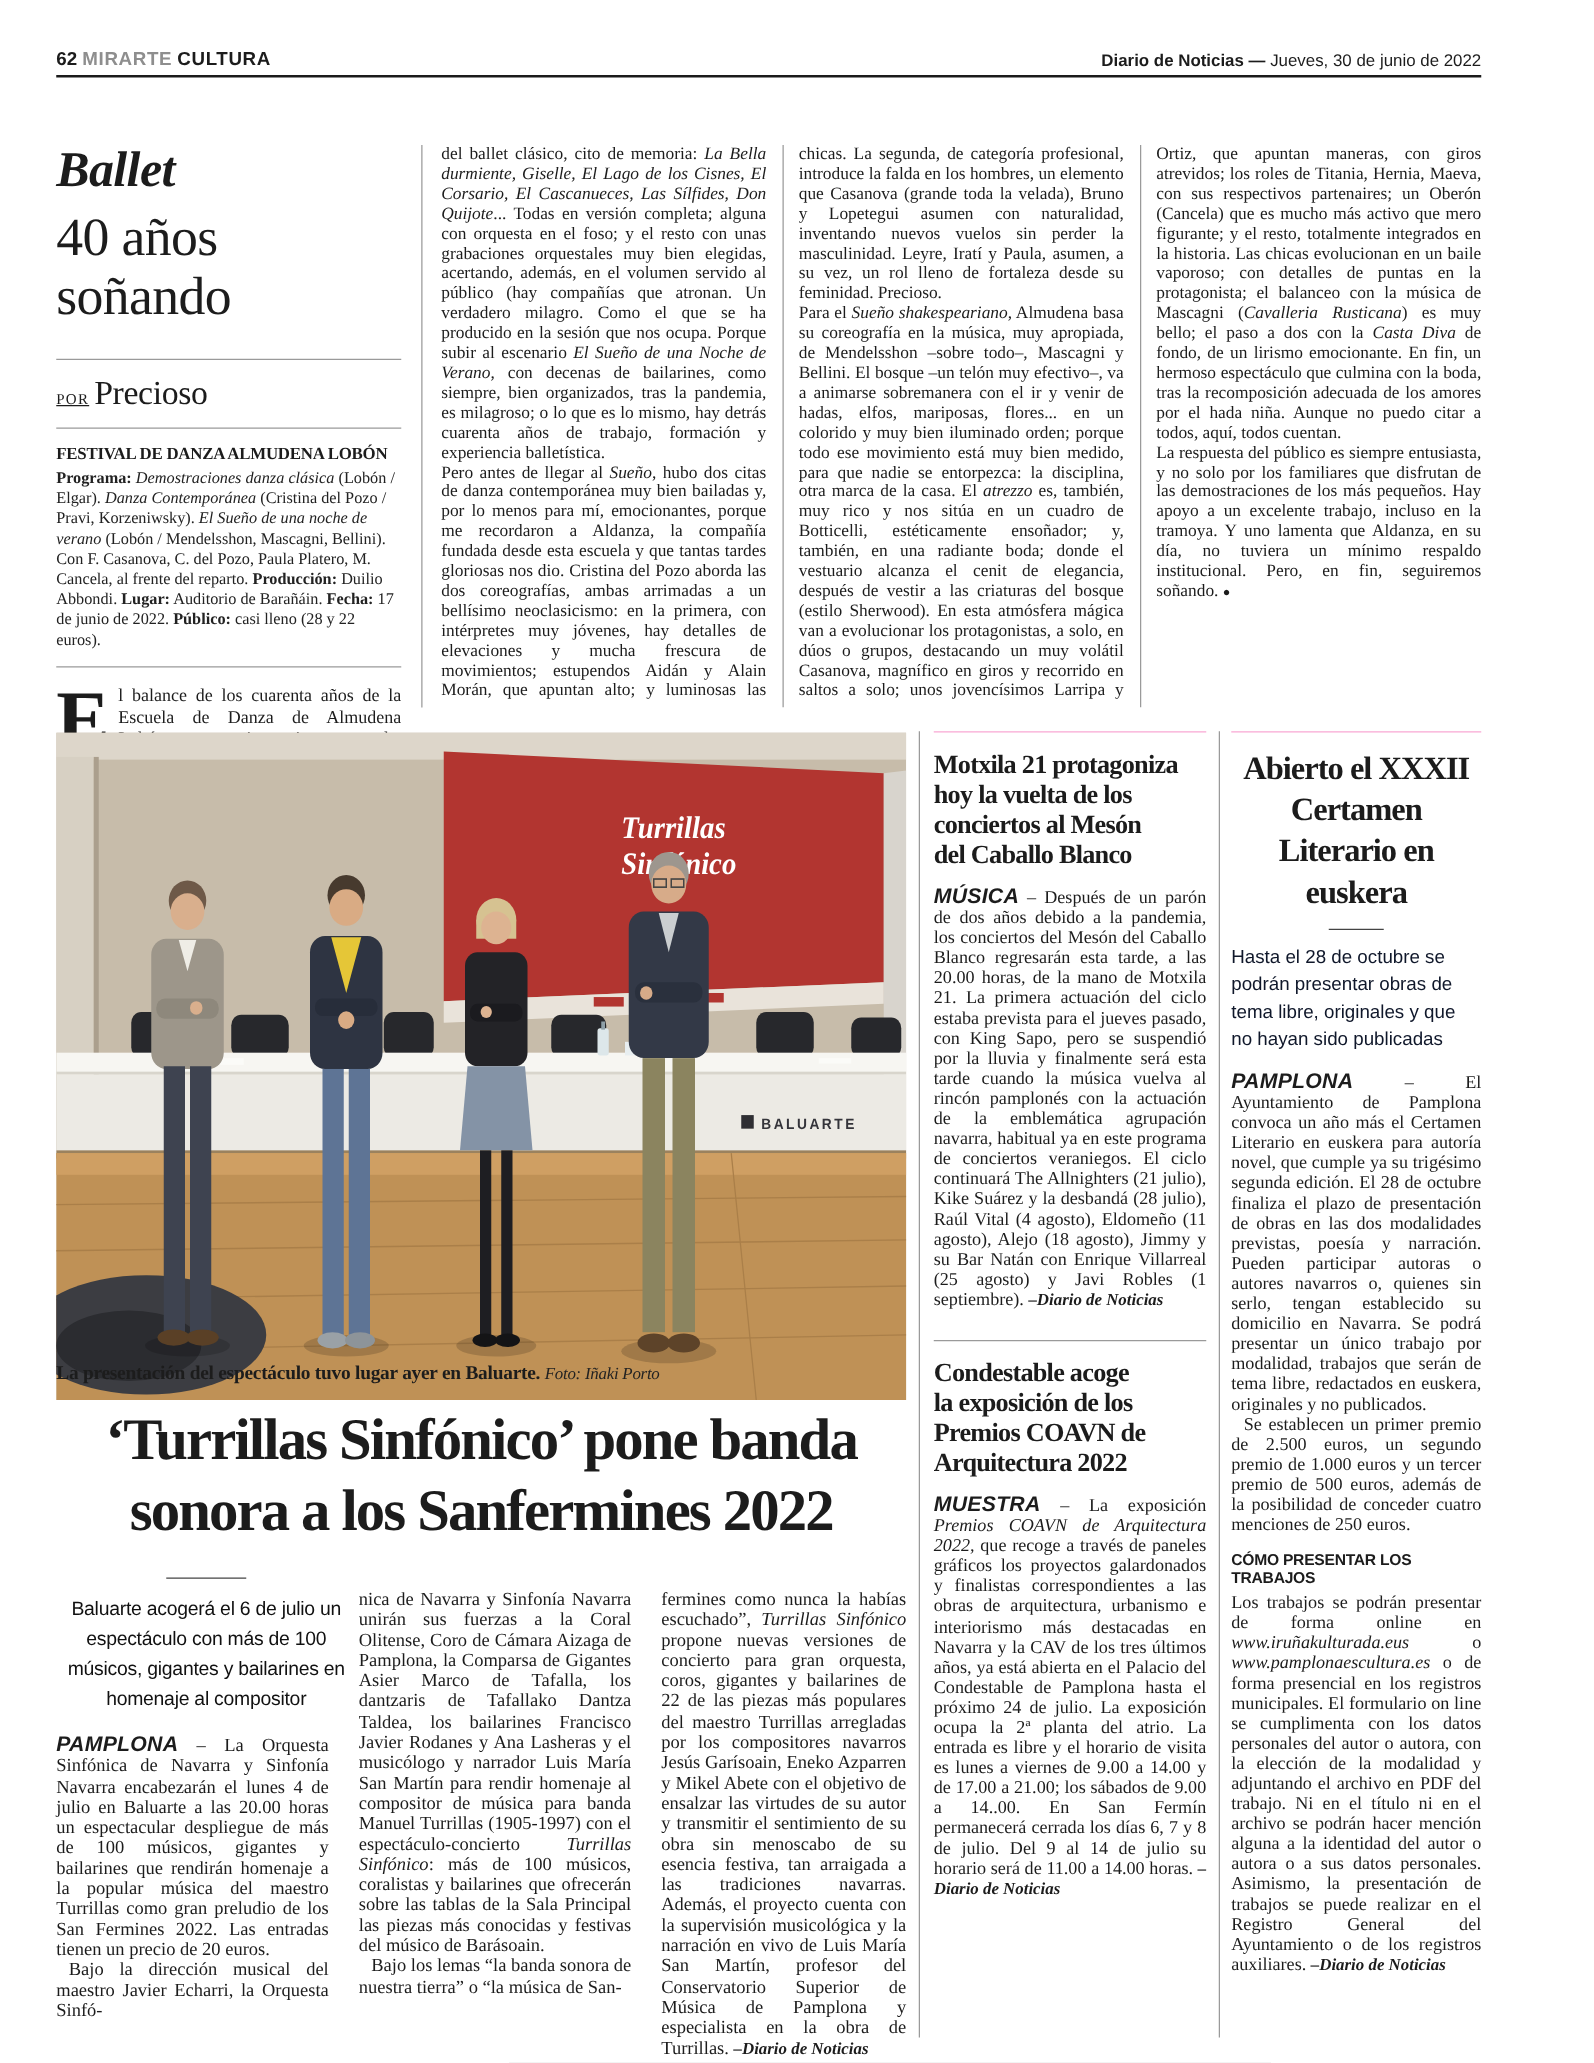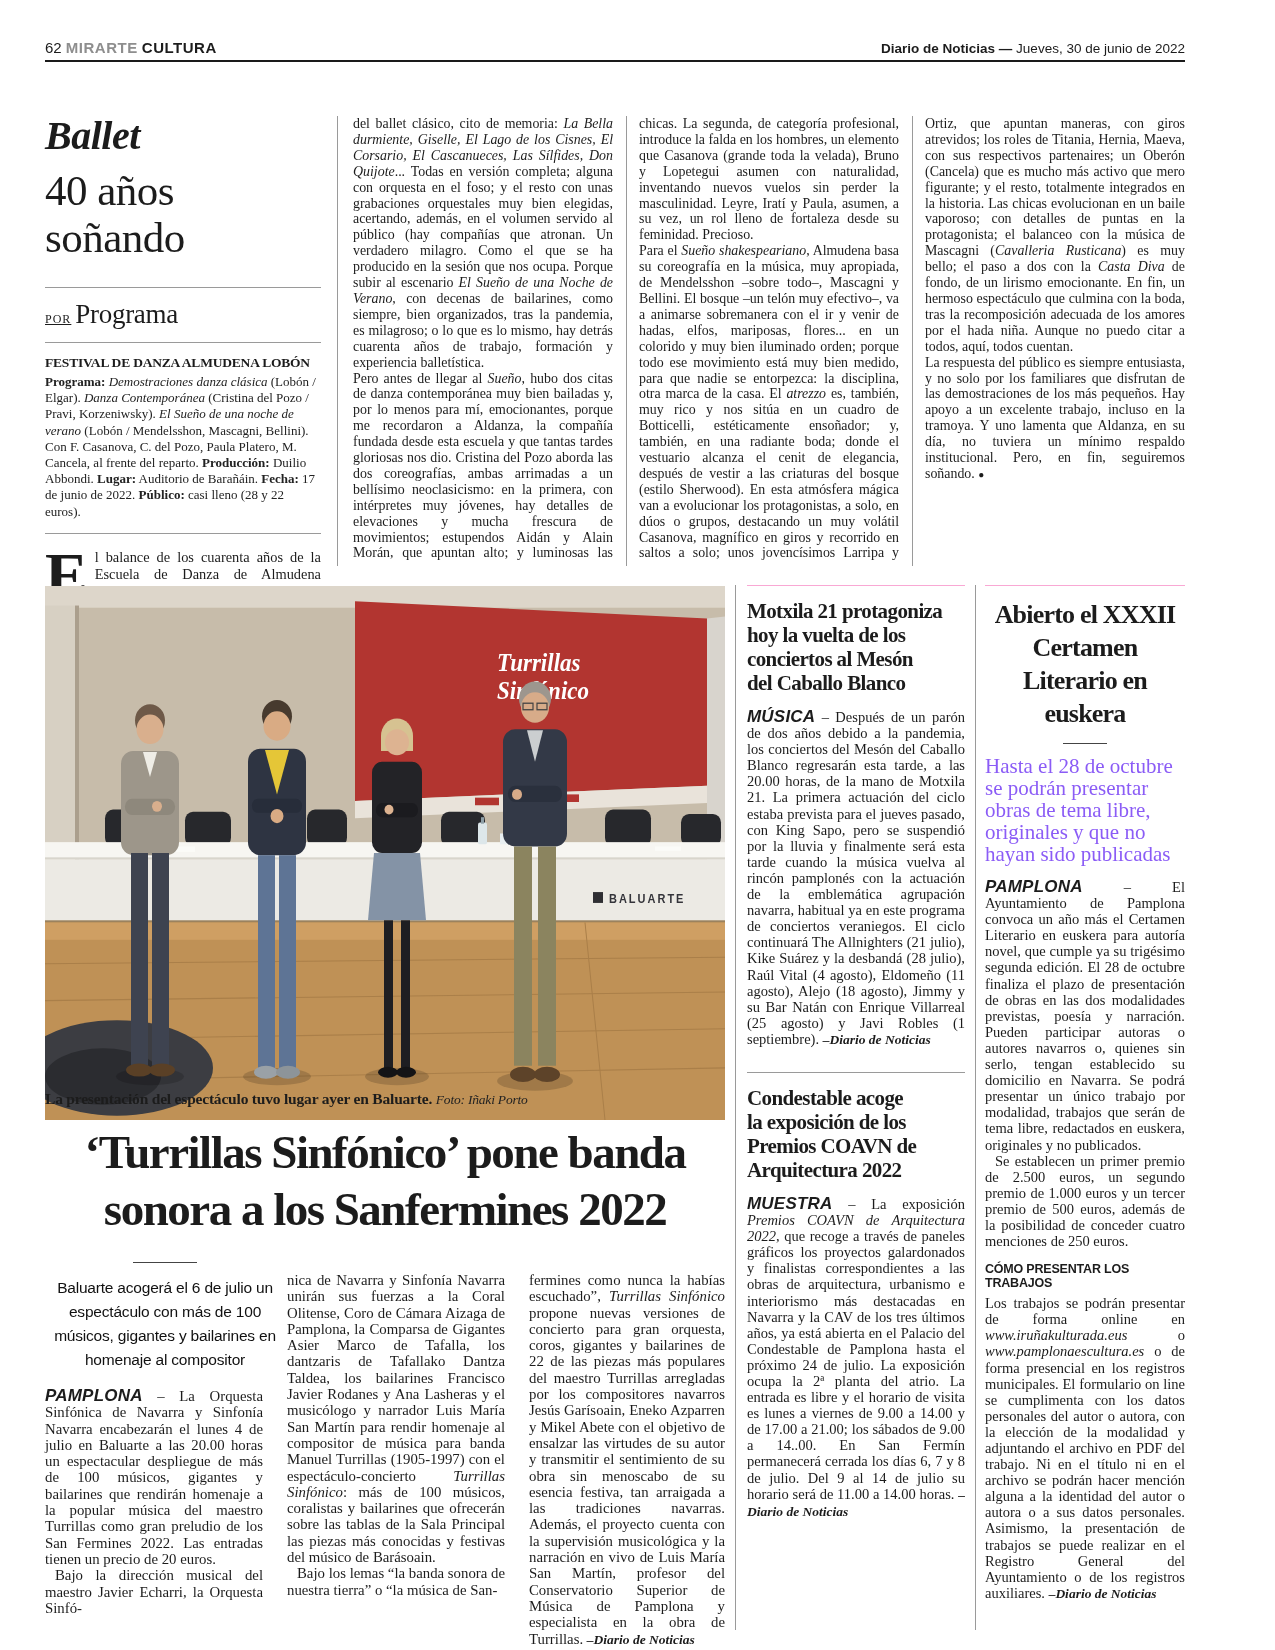--- a/index.html
+++ b/index.html
@@ -9,21 +9,21 @@
     background:#ffffff; color:#1c1c1c; overflow:hidden;
     font-family:"Liberation Serif", serif;
   }
   
   .masthead{
     position:absolute; left:45px; top:36px; width:1140px; height:26px;
     border-bottom:2px solid #1a1a1a;
     display:flex; justify-content:space-between; align-items:flex-end;
     font-family:"Liberation Sans", sans-serif; font-size:15px; padding-bottom:4px;
   }
-  .mh-left .pageno{ font-weight:normal; }
+  .mh-left .pageno{ font-weight:bold; }
   .mh-left .sec-light{ color:#8e8e8e; font-weight:bold; letter-spacing:.5px; }
   .mh-left .sec-bold{ font-weight:bold; letter-spacing:.5px; }
   .mh-right{ font-size:13.5px; }
   .mh-right .paper{ font-weight:bold; }
   
   .ballet{ position:absolute; left:45px; top:104px; width:1140px; height:466px; display:flex; }
   .b-col1{ width:276px; flex:none; padding-top:8px; }
   .kicker{ font-style:italic; font-weight:bold; font-size:40px; letter-spacing:-0.5px; }
   .b-title{ font-weight:normal; font-size:43px; line-height:47px; letter-spacing:-0.5px; margin-top:8px; }
   .rule{ height:1px; background:#9a9a9a; border:none; }
@@ -72,21 +72,21 @@
   .vrule{ position:absolute; top:585px; height:1045px; width:1px; background:#9a9a9a; }
   .vr1{ left:735px; } .vr2{ left:975px; }
   .sidecol{ position:absolute; top:585px; border-top:1px solid #f9a8d4; }
   .mot{ left:747px; width:218px; }
   .cert{ left:985px; width:200px; }
   .side-head{ font-weight:bold; font-size:21px; line-height:24px; letter-spacing:-0.6px; margin-top:13px; }
   .side-body{ margin-top:14px; font-size:14.5px; line-height:16.1px; text-align:justify; hyphens:auto; }
   .mot .rule.mid{ margin-top:24px; }
   .cert-head{ font-weight:bold; font-size:26px; line-height:33px; letter-spacing:-0.8px; text-align:center; margin-top:12px; }
   .cert-rule{ width:44px; height:1px; background:#444; margin:13px auto 0; }
-  .cert-deck{ margin-top:11px; font-family:Liberation Serif, serif; font-size:21px; line-height:22px; color:#8b5cf6; }
+  .cert-deck{ margin-top:11px; font-family:Liberation Sans, sans-serif; font-size:15px; line-height:22px; color:#0f172a; }
   .cert-sub{ margin-top:13px; font-family:"Liberation Sans", sans-serif; font-weight:bold; font-size:12.5px; letter-spacing:-0.2px; }
   .cert .side-body.b2{ margin-top:5px; }
 </style>
 </head>
 <body>
 
 <div class="sheet">
 
   <header class="masthead">
     <div class="mh-left">
@@ -99,21 +99,21 @@
     </div>
   </header>
 
   <section class="ballet">
     <div class="b-col1">
       <div class="kicker">Ballet</div>
       <h1 class="b-title">40 años soñando</h1>
       <div class="rule r1"></div>
       <div class="byline">
         <span class="por">POR</span>
-        <span class="by-name">Programa</span>
+        <span class="by-name">Precioso</span>
       </div>
       <div class="rule"></div>
       <div class="factbox">
         <div class="fb-title">FESTIVAL DE DANZA ALMUDENA LOBÓN</div>
         <div class="fb-body"><b>Programa:</b> <i>Demostraciones danza clásica</i> (Lobón / Elgar). <i>Danza Contemporánea</i> (Cristina del Pozo / Pravi, Korzeniwsky). <i>El Sueño de una noche de verano</i> (Lobón / Mendelsshon, Mascagni, Bellini). Con F. Casanova, C. del Pozo, Paula Platero, M. Cancela, al frente del reparto. <b>Producción:</b> Duilio Abbondi. <b>Lugar:</b> Auditorio de Barañáin. <b>Fecha:</b> 17 de junio de 2022. <b>Público:</b> casi lleno (28 y 22 euros).</div>
       </div>
       <div class="rule r3"></div>
       <p class="dropcap-para"><span class="dropcap">E</span><span>l balance de los cuarenta años de la Escuela de Danza de Almudena Lobón, es impresionante; ha programado lo más importante del gran repertorio</span></p>
     </div>
     <div class="b-cols">

